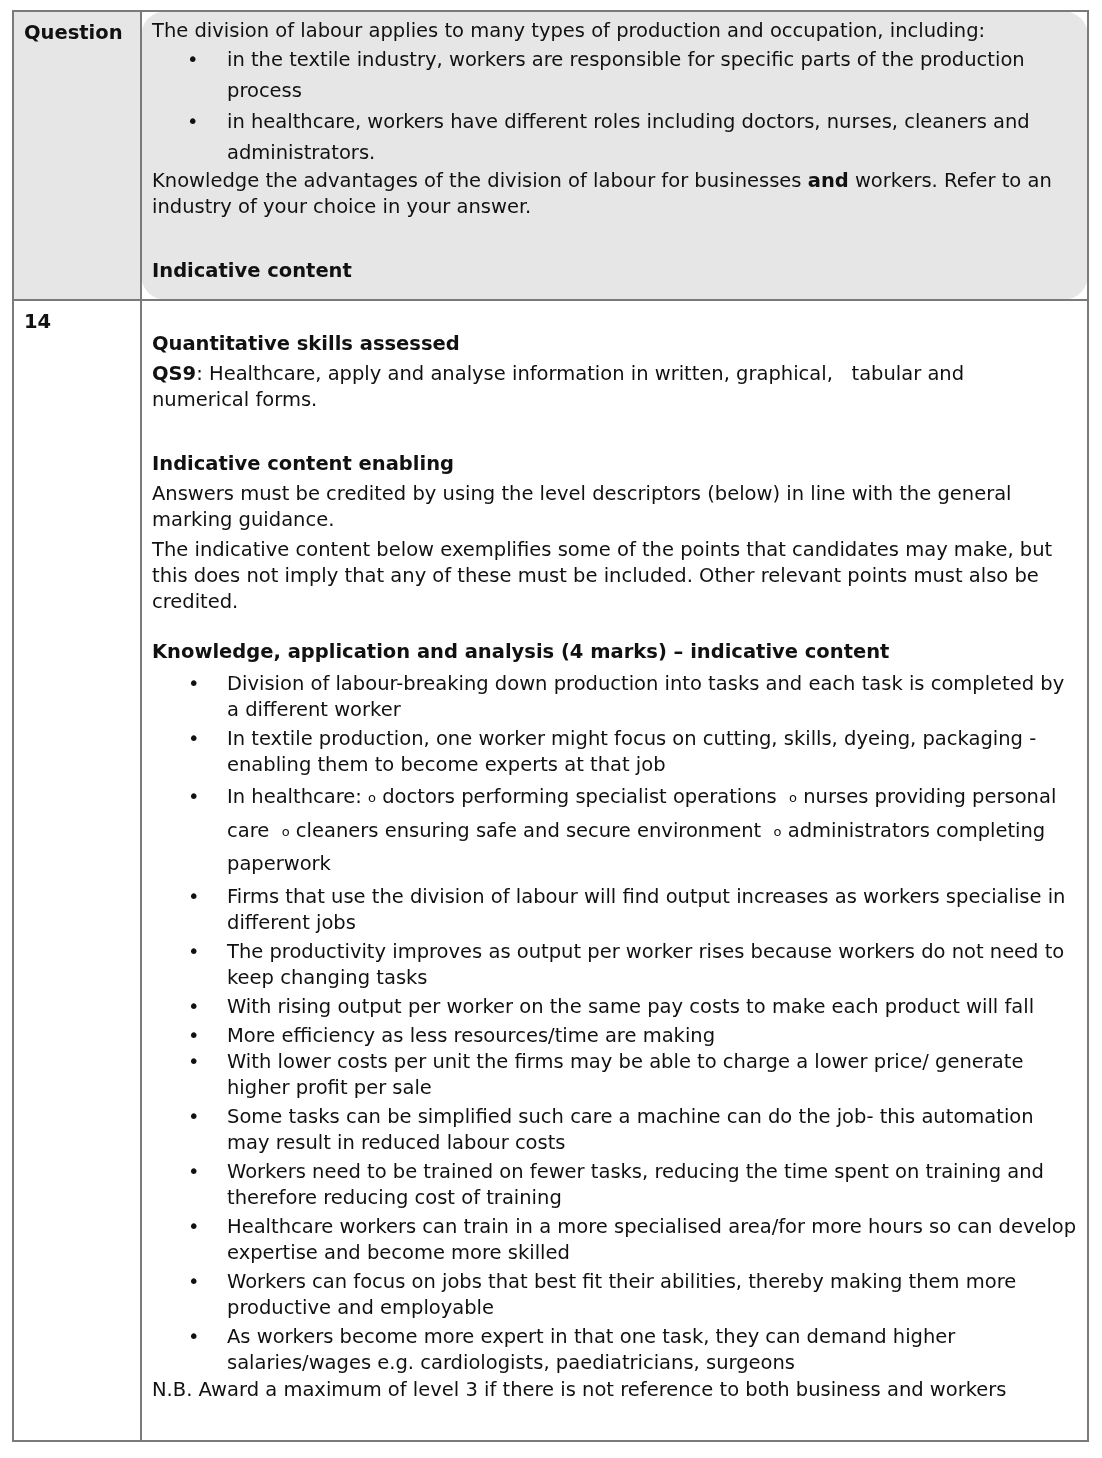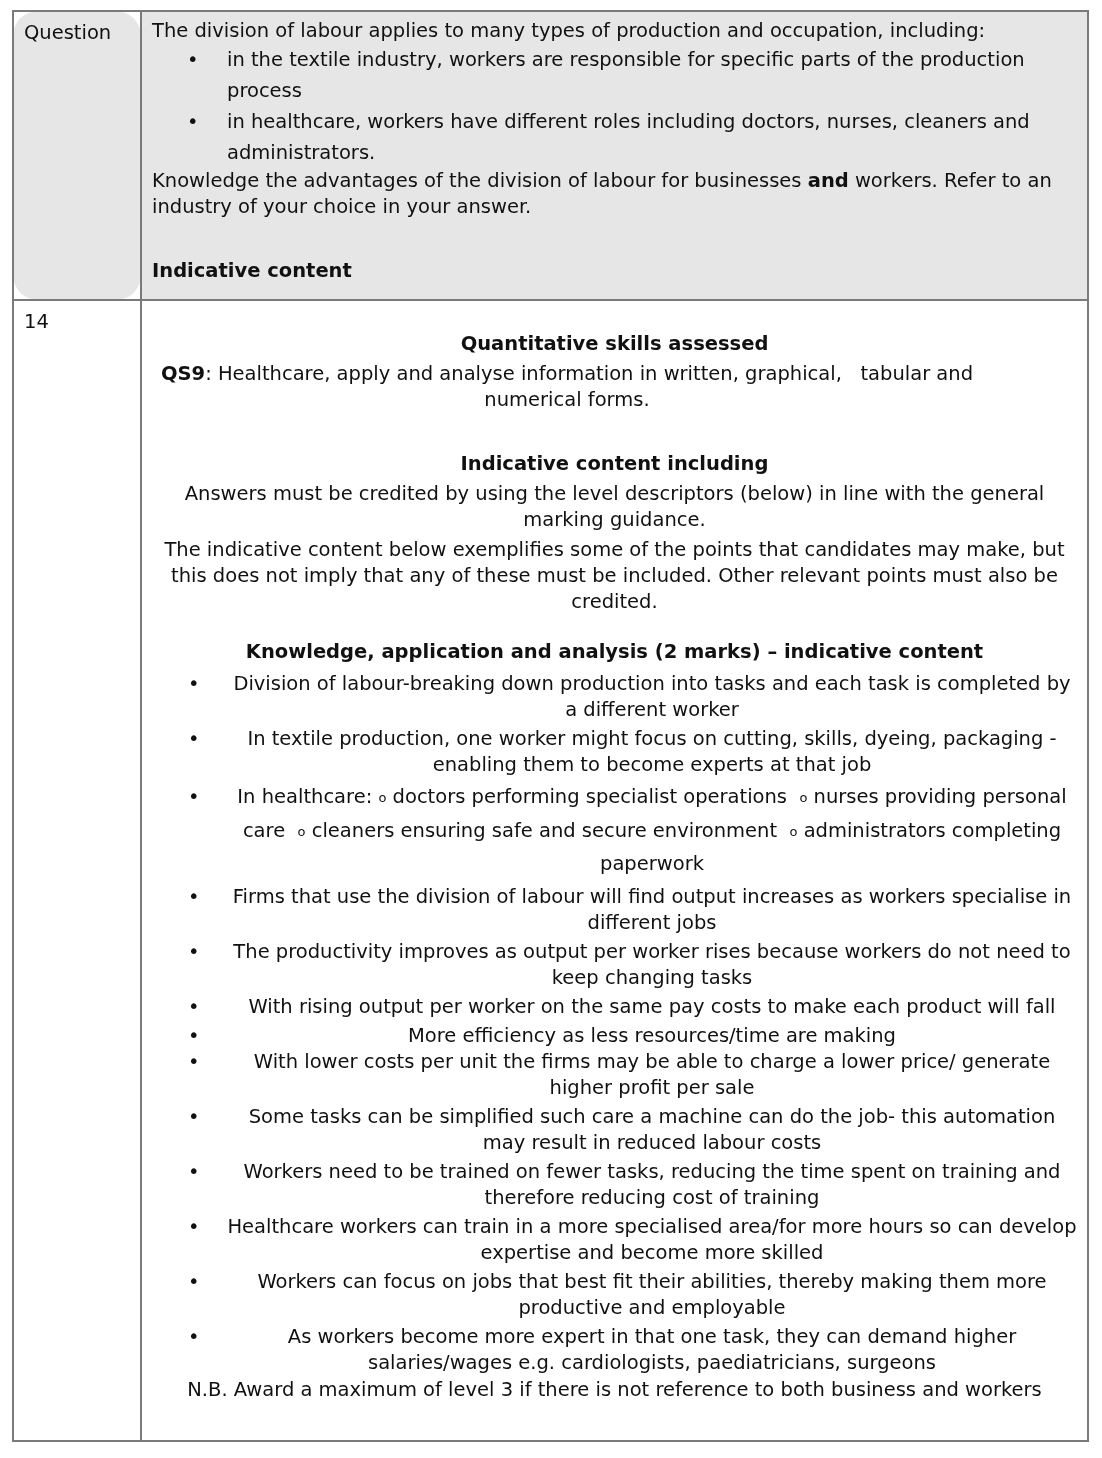--- a/index.html
+++ b/index.html
@@ -15,22 +15,22 @@
       border-collapse: collapse;
       table-layout: fixed;
     }
     .ms-table td {
       border: 2px solid #7a7a7a;
       vertical-align: top;
       padding: 0;
     }
     .col-left { width: 128px; }
     .row-head td { background: #e6e6e6; height: 279px; }
-    .label-cell { padding: 8px 0 0 10px !important; font-weight: normal; line-height: 26px; border-radius: 25px; }
-    .content-cell { padding: 6px 10px 0 10px !important; line-height: 26px; }
+    .label-cell { padding: 8px 0 0 10px !important; font-weight: bold; line-height: 26px; }
+    .content-cell { padding: 6px 10px 0 10px !important; line-height: 26px; border-radius: 25px; }
     .p { margin: 0; }
     .bold { font-weight: bold; }
     .q-bullets { list-style: none; margin: 0; padding: 0; }
     .q-bullets li { position: relative; padding-left: 75px; line-height: 31px; }
     .q-bullets li .dot { position: absolute; left: 35px; top: 0; }
     .indic-head { margin-top: 38px; font-weight: bold; }
     .sec { margin: 0; }
     .sec-title { font-weight: bold; line-height: 26px; }
     .b-list { list-style: none; margin: 0; padding: 0; }
     .b-list li { position: relative; padding-left: 75px; line-height: 26px; margin-bottom: 3px; }
@@ -55,27 +55,27 @@
       <ul class="q-bullets">
         <li><span class="dot">•</span><span>in the textile industry, workers are responsible for specific parts of the production process</span></li>
         <li><span class="dot">•</span><span>in healthcare, workers have different roles including doctors, nurses, cleaners and administrators.</span></li>
       </ul>
       <p class="p"><span>Knowledge the advantages of the division of labour for businesses </span><span class="bold">and</span><span> workers. Refer to an industry of your choice in your answer.</span></p>
       <p class="p indic-head">Indicative content</p>
     </td>
   </tr>
   <tr class="row-body">
     <td class="label-cell">14</td>
-    <td class="content-cell" style="padding-top:30px !important;text-align:center;">
+    <td class="content-cell" style="padding-top:30px !important;">
       <p class="sec sec-title">Quantitative skills assessed</p>
       <p class="sec" style="margin-top:4px; width:830px;"><span class="bold">QS9</span><span style="white-space:pre-wrap;">: Healthcare, apply and analyse information in written, graphical,   tabular and numerical forms.</span></p>
-      <p class="sec sec-title" style="margin-top:38px;">Indicative content including</p>
+      <p class="sec sec-title" style="margin-top:38px;">Indicative content enabling</p>
       <p class="sec" style="margin-top:4px;">Answers must be credited by using the level descriptors (below) in line with the general marking guidance.</p>
       <p class="sec" style="margin-top:4px;">The indicative content below exemplifies some of the points that candidates may make, but this does not imply that any of these must be included. Other relevant points must also be credited.</p>
-      <p class="sec sec-title" style="margin-top:24px;">Knowledge, application and analysis (2 marks) – indicative content</p>
+      <p class="sec sec-title" style="margin-top:24px;">Knowledge, application and analysis (4 marks) – indicative content</p>
       <ul class="b-list" style="margin-top:6px;">
         <li><span class="dot">•</span><span>Division of labour-breaking down production into tasks and each task is completed by a different worker</span></li>
         <li><span class="dot">•</span><span>In textile production, one worker might focus on cutting, skills, dyeing, packaging - enabling them to become experts at that job</span></li>
         <li class="health-li"><span class="dot">•</span><span>In healthcare: </span><span class="subcircle">o</span> <span>doctors performing specialist operations</span>&nbsp; <span class="subcircle">o</span> <span>nurses providing personal care</span>&nbsp; <span class="subcircle">o</span> <span>cleaners ensuring safe and secure environment</span>&nbsp; <span class="subcircle">o</span> <span>administrators completing paperwork</span></li>
         <li><span class="dot">•</span><span>Firms that use the division of labour will find output increases as workers specialise in different jobs</span></li>
         <li><span class="dot">•</span><span>The productivity improves as output per worker rises because workers do not need to keep changing tasks</span></li>
         <li><span class="dot">•</span><span>With rising output per worker on the same pay costs to make each product will fall</span></li>
         <li style="margin-bottom:0;"><span class="dot">•</span><span>More efficiency as less resources/time are making</span></li>
         <li><span class="dot">•</span><span>With lower costs per unit the firms may be able to charge a lower price/ generate higher profit per sale</span></li>
         <li><span class="dot">•</span><span>Some tasks can be simplified such care a machine can do the job- this automation may result in reduced labour costs</span></li>

